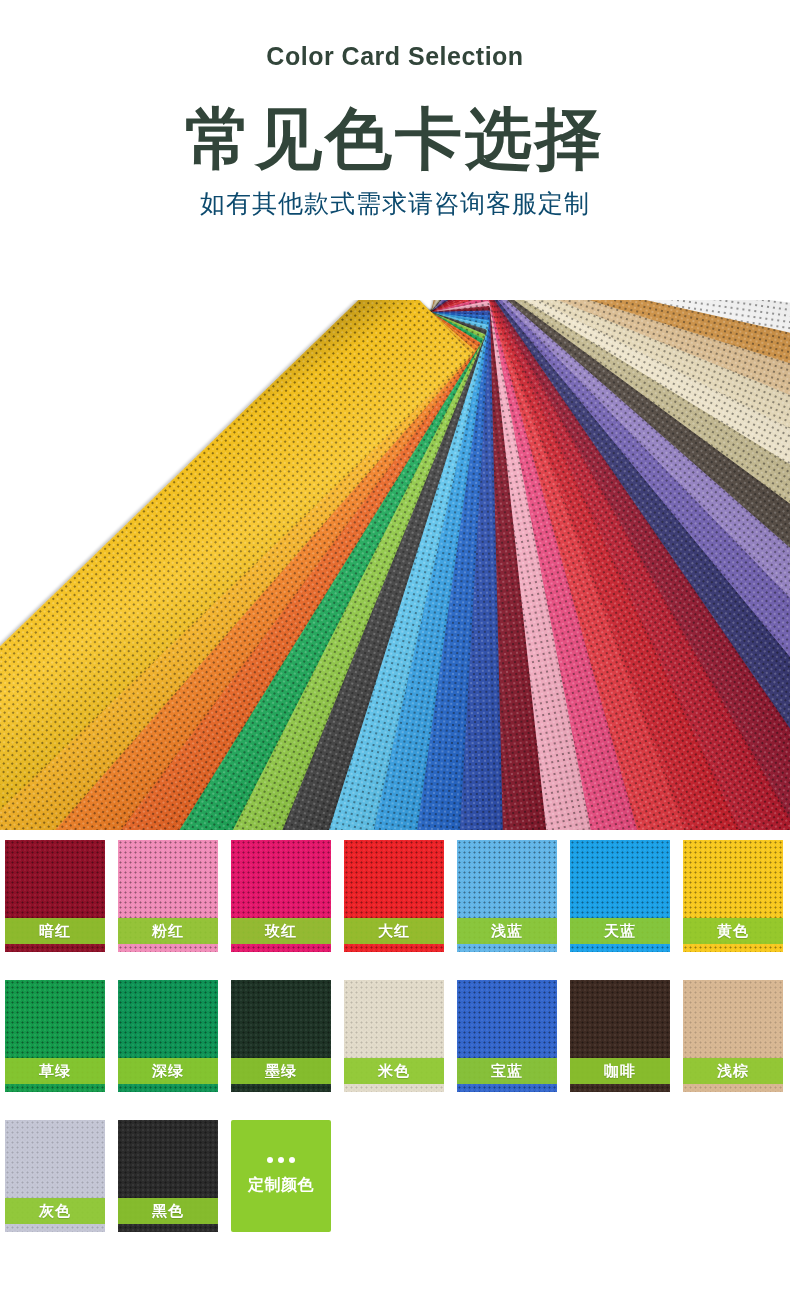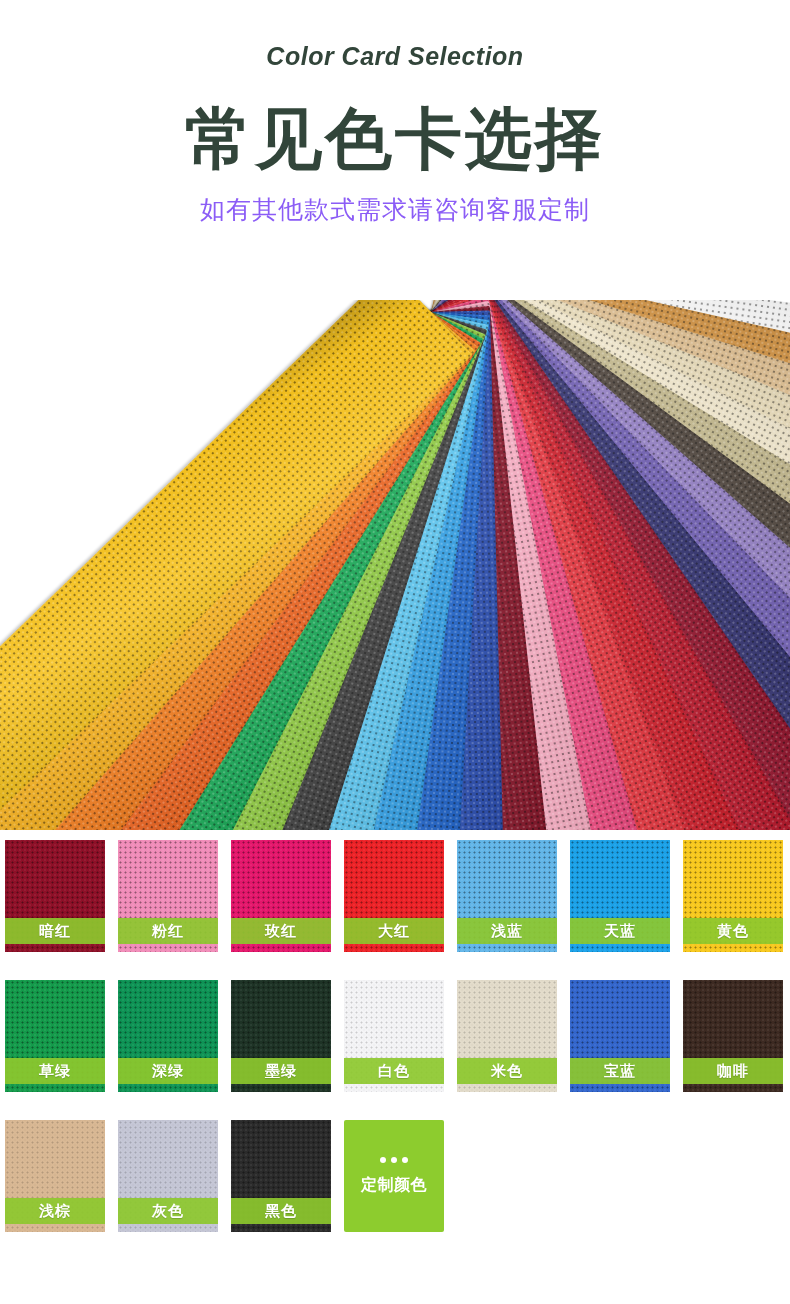--- a/index.html
+++ b/index.html
@@ -13,36 +13,35 @@
 
   
   .header { position: absolute; left: 0; top: 0; width: 790px; text-align: center; }
   .eng-title {
     margin-top: 42px;
     font-size: 25px;
     font-weight: 700;
     letter-spacing: 0.5px;
     color: #32453a;
     font-family: "Liberation Sans", "DejaVu Sans", sans-serif;
-    font-style: italic;
   }
   .cn-title {
     margin-top: 32px;
     font-size: 67px;
     font-weight: 700;
     letter-spacing: 3px;
     line-height: 1.08;
     color: #32453a;
   }
   .cn-sub {
-    margin-top: 18px;
+    margin-top: 12px;
     font-size: 25px;
     font-weight: 400;
     letter-spacing: 1px;
-    color: #8b5cf6;
+    color: #0c4a6e;
   }
 
   
   .fan-wrap {
     position: absolute;
     left: 0; top: 300px;
     width: 790px; height: 530px;
     overflow: hidden;
   }
   .fan-stage { position: absolute; left: 0; top: 0; width: 790px; height: 530px; }
@@ -330,27 +329,20 @@
         </div>
       </div>
       <div class="swatch">
         <div style="position: absolute; inset: 0px; background: rgb(30, 51, 38);"></div>
         <div class="fabric"></div>
         <div class="band">
           <span class="band-text">墨绿</span>
         </div>
       </div>
       <div class="swatch light">
-        <div style="position: absolute; inset: 0px; background: rgb(244, 244, 246);"></div>
-        <div class="fabric"></div>
-        <div class="band">
-          <span class="band-text">白色</span>
-        </div>
-      </div>
-      <div class="swatch light">
         <div style="position: absolute; inset: 0px; background: rgb(227, 220, 203);"></div>
         <div class="fabric"></div>
         <div class="band">
           <span class="band-text">米色</span>
         </div>
       </div>
       <div class="swatch">
         <div style="position: absolute; inset: 0px; background: rgb(51, 102, 204);"></div>
         <div class="fabric"></div>
         <div class="band">

